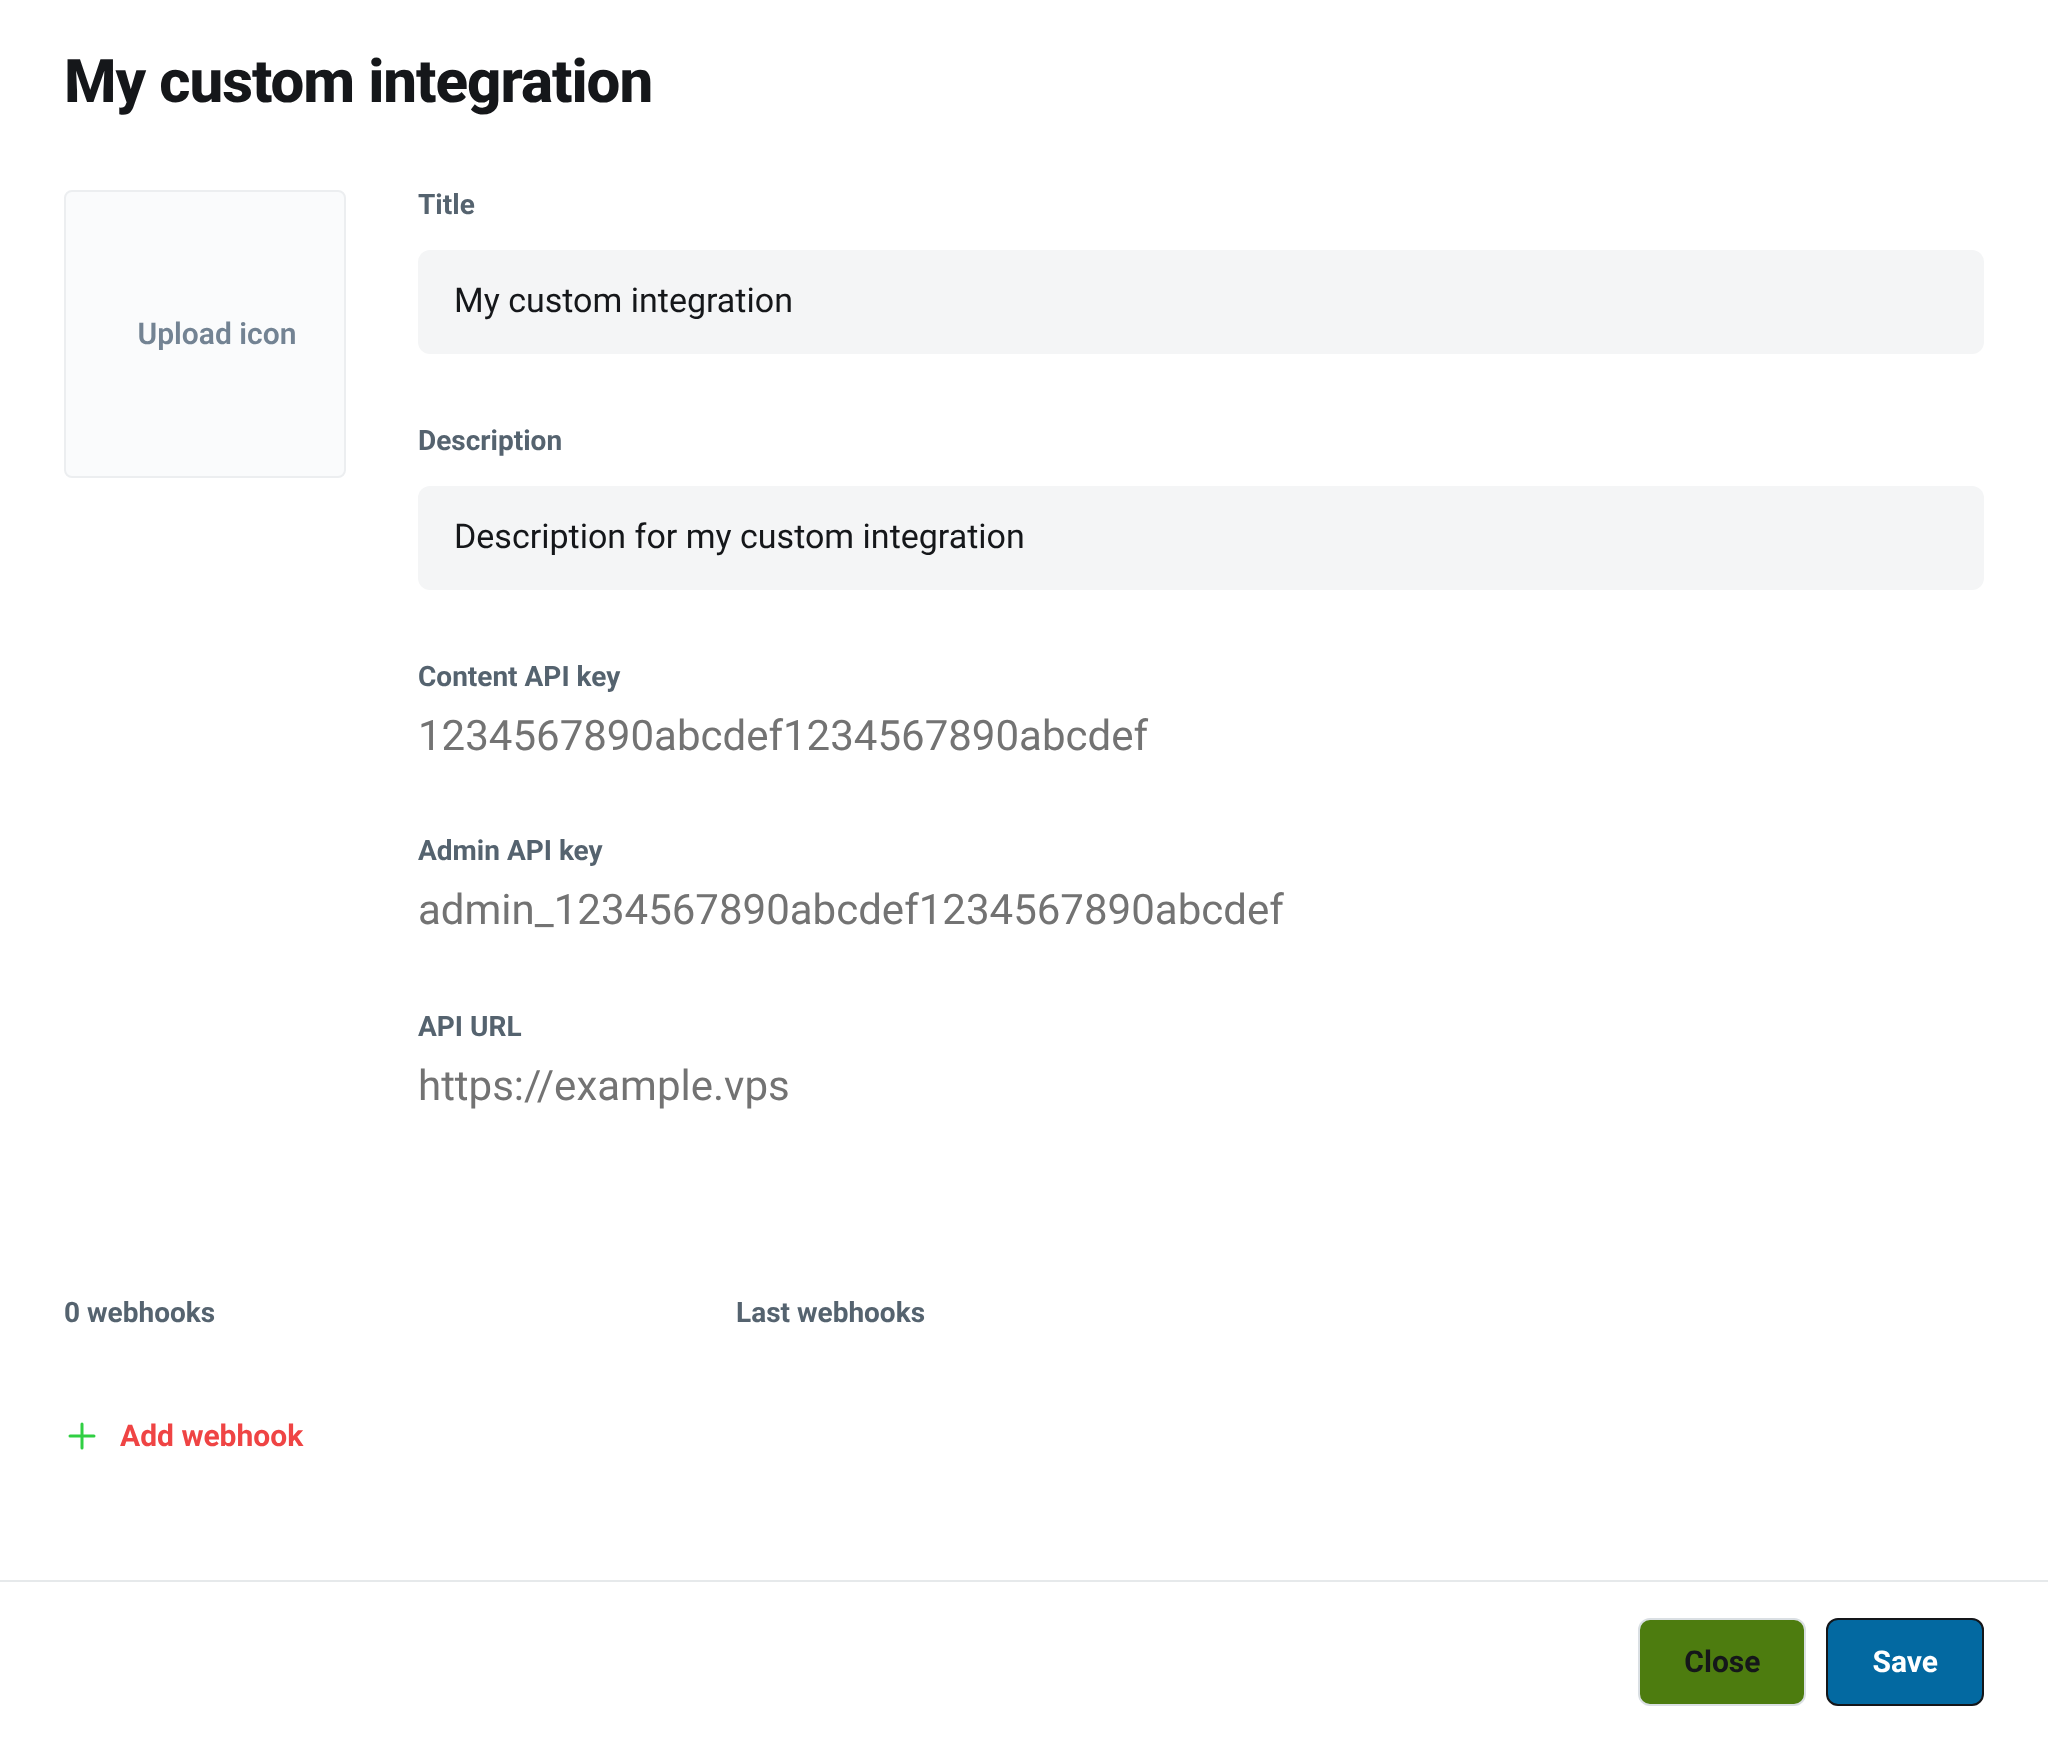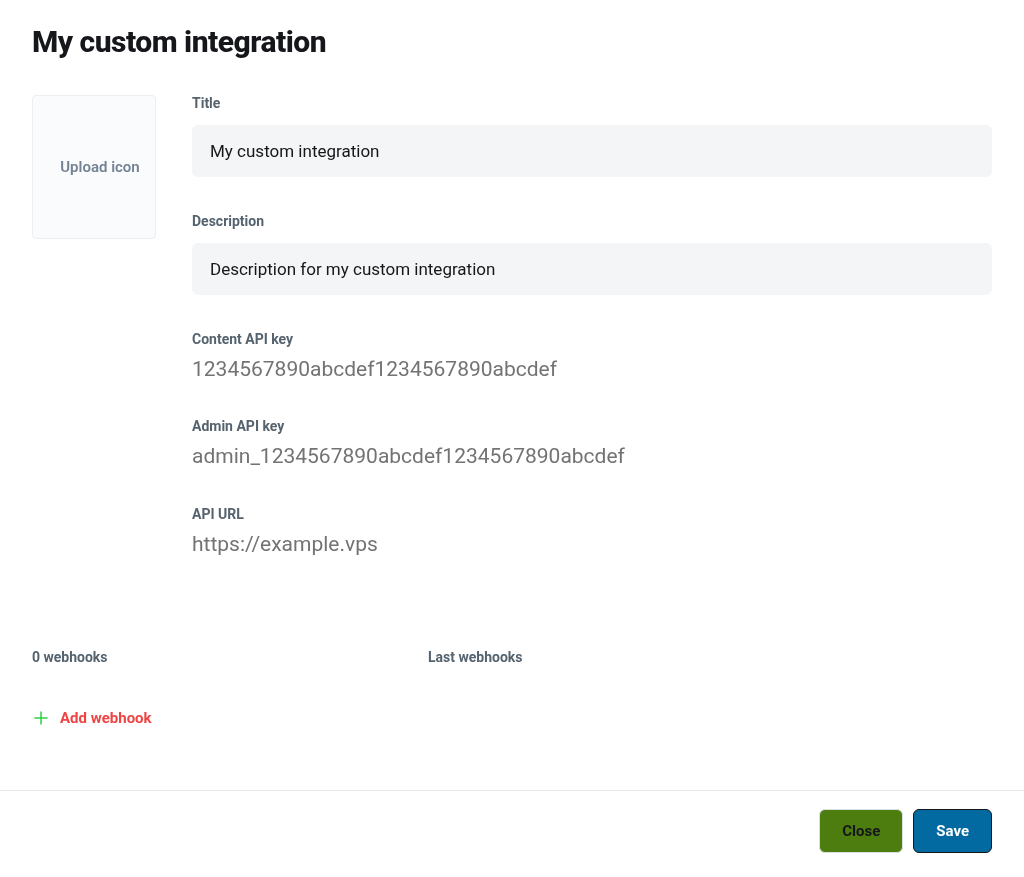--- a/index.html
+++ b/index.html
@@ -25,21 +25,21 @@
       letter-spacing: -0.5px;
       color: #15171a;
       margin-bottom: 36px;
     }
     .main-row {
       display: flex;
       gap: 36px;
       align-items: flex-start;
     }
     .upload-box {
-      width: 124px;
+      width: 141px;
       height: 144px;
       background: #fafbfc;
       border: 1px solid #eceef0;
       border-radius: 4px;
       display: flex;
       align-items: center;
       justify-content: center;
       flex-shrink: 0;
       cursor: pointer;
       padding-left: 12px;
@@ -93,21 +93,21 @@
       padding: 0 32px;
     }
     .webhooks-header {
       display: flex;
       font-size: 14px;
       font-weight: 700;
       color: #55636f;
       margin-bottom: 44px;
     }
     .webhooks-header .col1 {
-      width: 396px;
+      width: 336px;
     }
     .add-webhook {
       display: inline-flex;
       align-items: center;
       gap: 10px;
       color: #ef4444;
       font-size: 15px;
       font-weight: 700;
       cursor: pointer;
       user-select: none;

